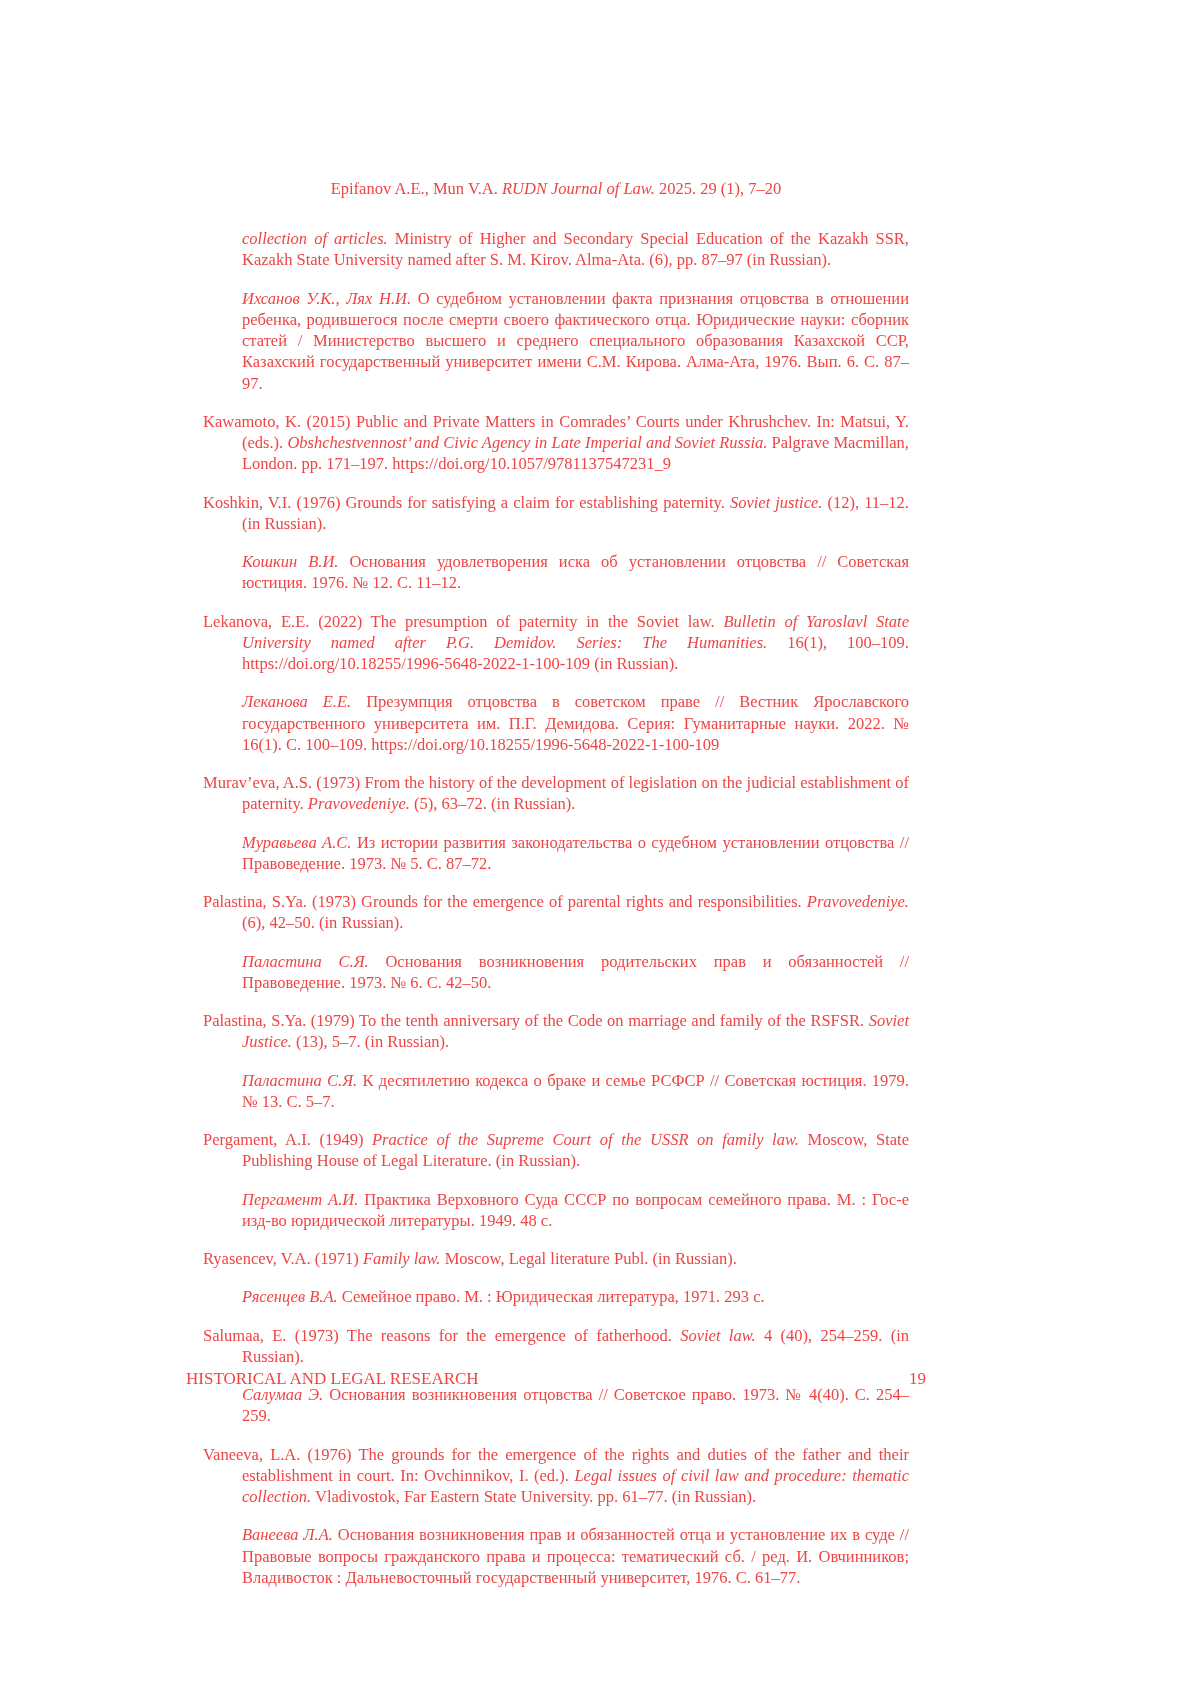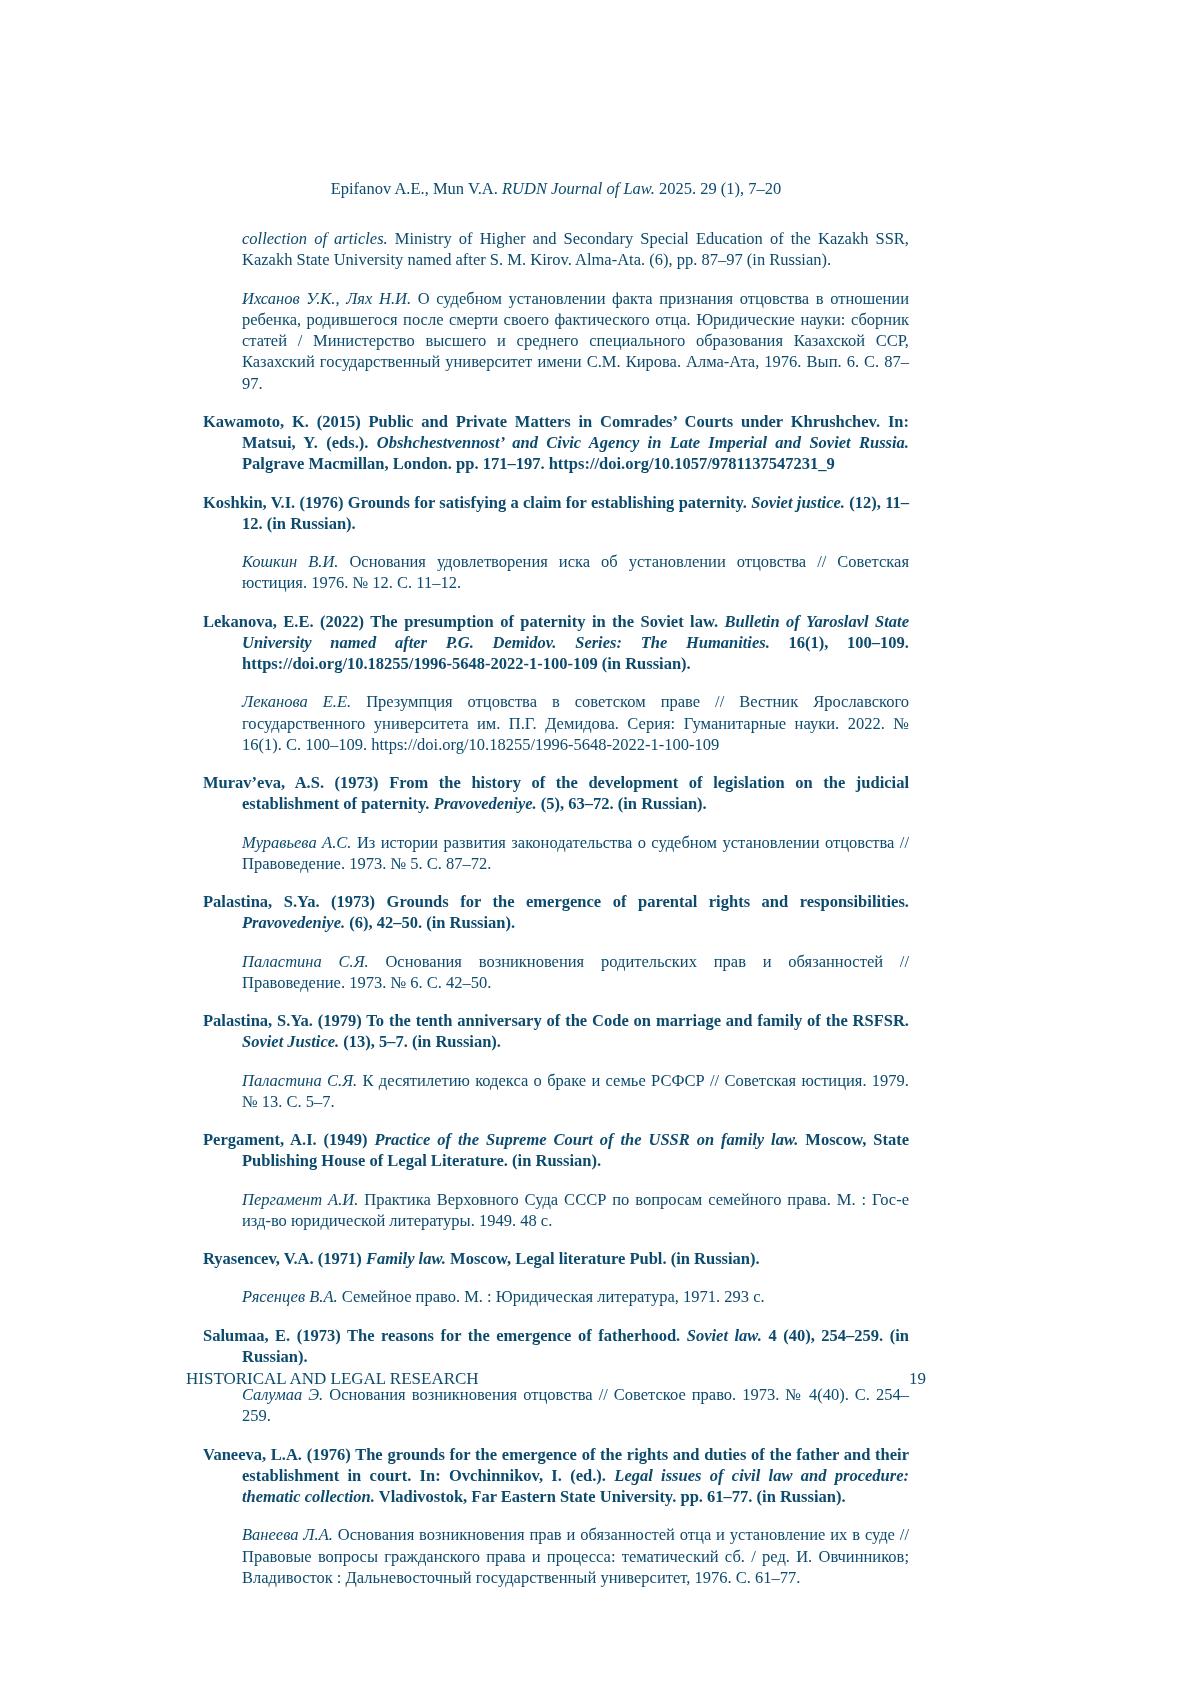--- a/index.html
+++ b/index.html
@@ -6,21 +6,21 @@
     margin: 0;
     padding: 0;
     background: #ffffff;
   }
   .page {
     position: relative;
     width: 1200px;
     height: 1697px;
     background: #ffffff;
     font-family: "Liberation Serif", "DejaVu Serif", serif;
-    color: #0c4a6e;
+    color: #ef4444;
     overflow: hidden;
   }
   .content {
     position: absolute;
     left: 186px;
     top: 179px;
     width: 740px;
   }
   .running-header {
     text-align: center;
@@ -33,21 +33,20 @@
     font-size: 16.5px;
     line-height: 21.25px;
   }
   .ref {
     margin: 17px;
     text-align: justify;
   }
   .ref.primary {
     padding-left: 39px;
     text-indent: -39px;
-    font-weight: bold;
   }
   .ref.translation {
     padding-left: 39px;
     text-indent: 0;
   }
   .it {
     font-style: italic;
   }
   .footer {
     position: absolute;

